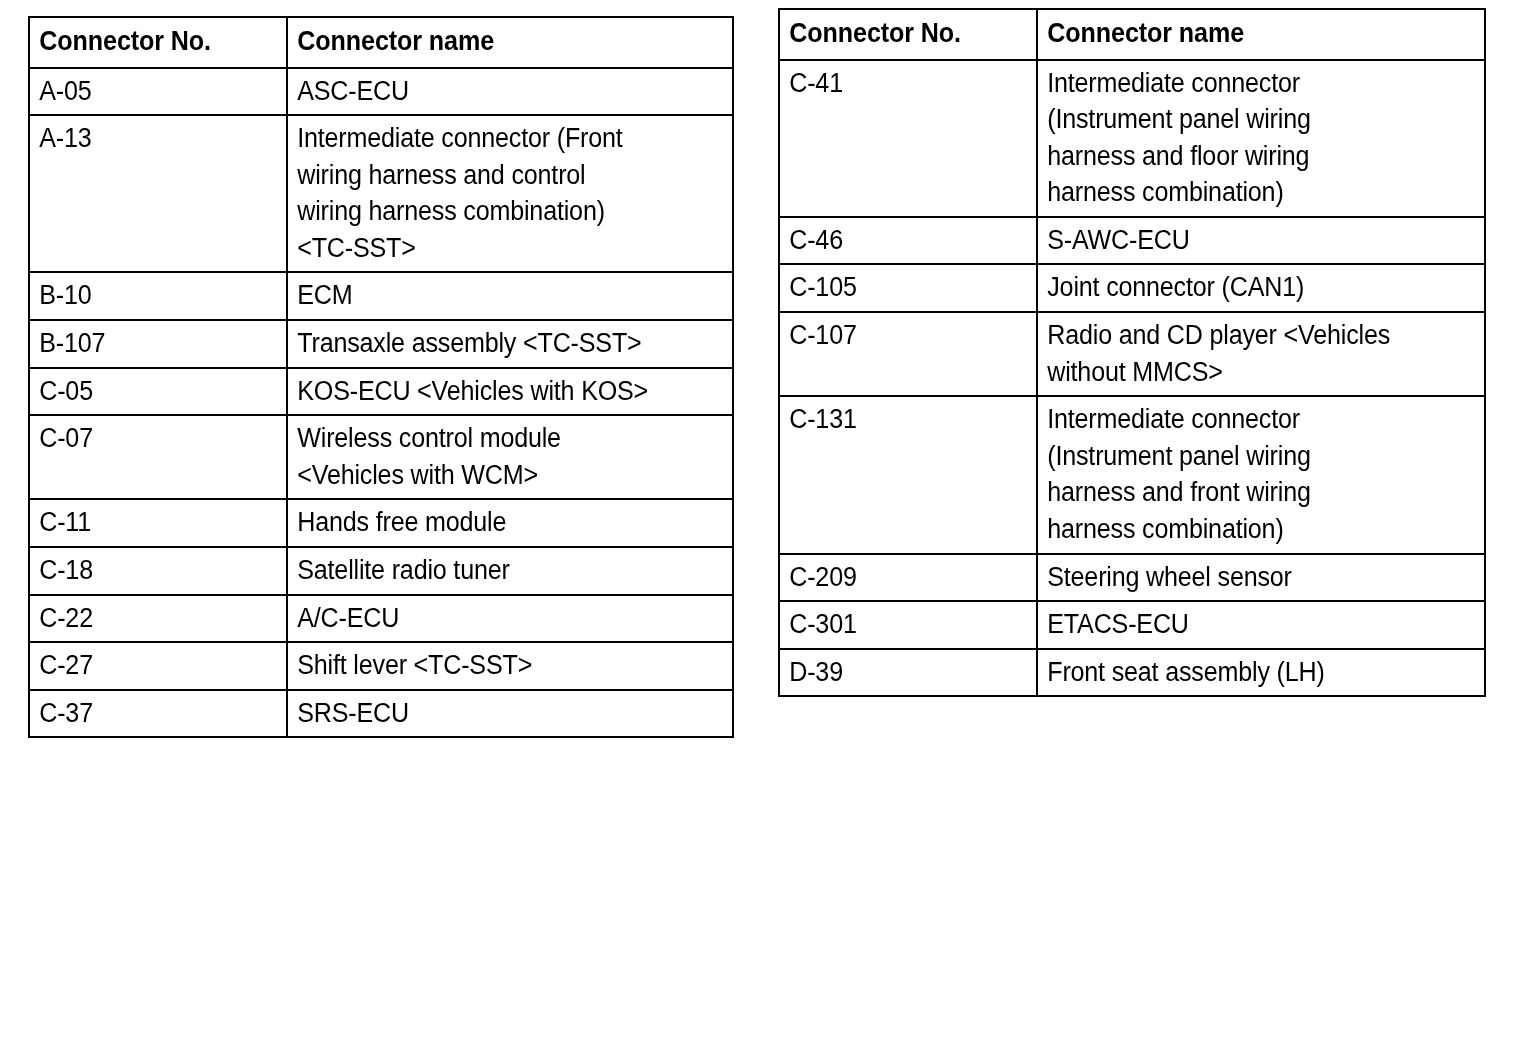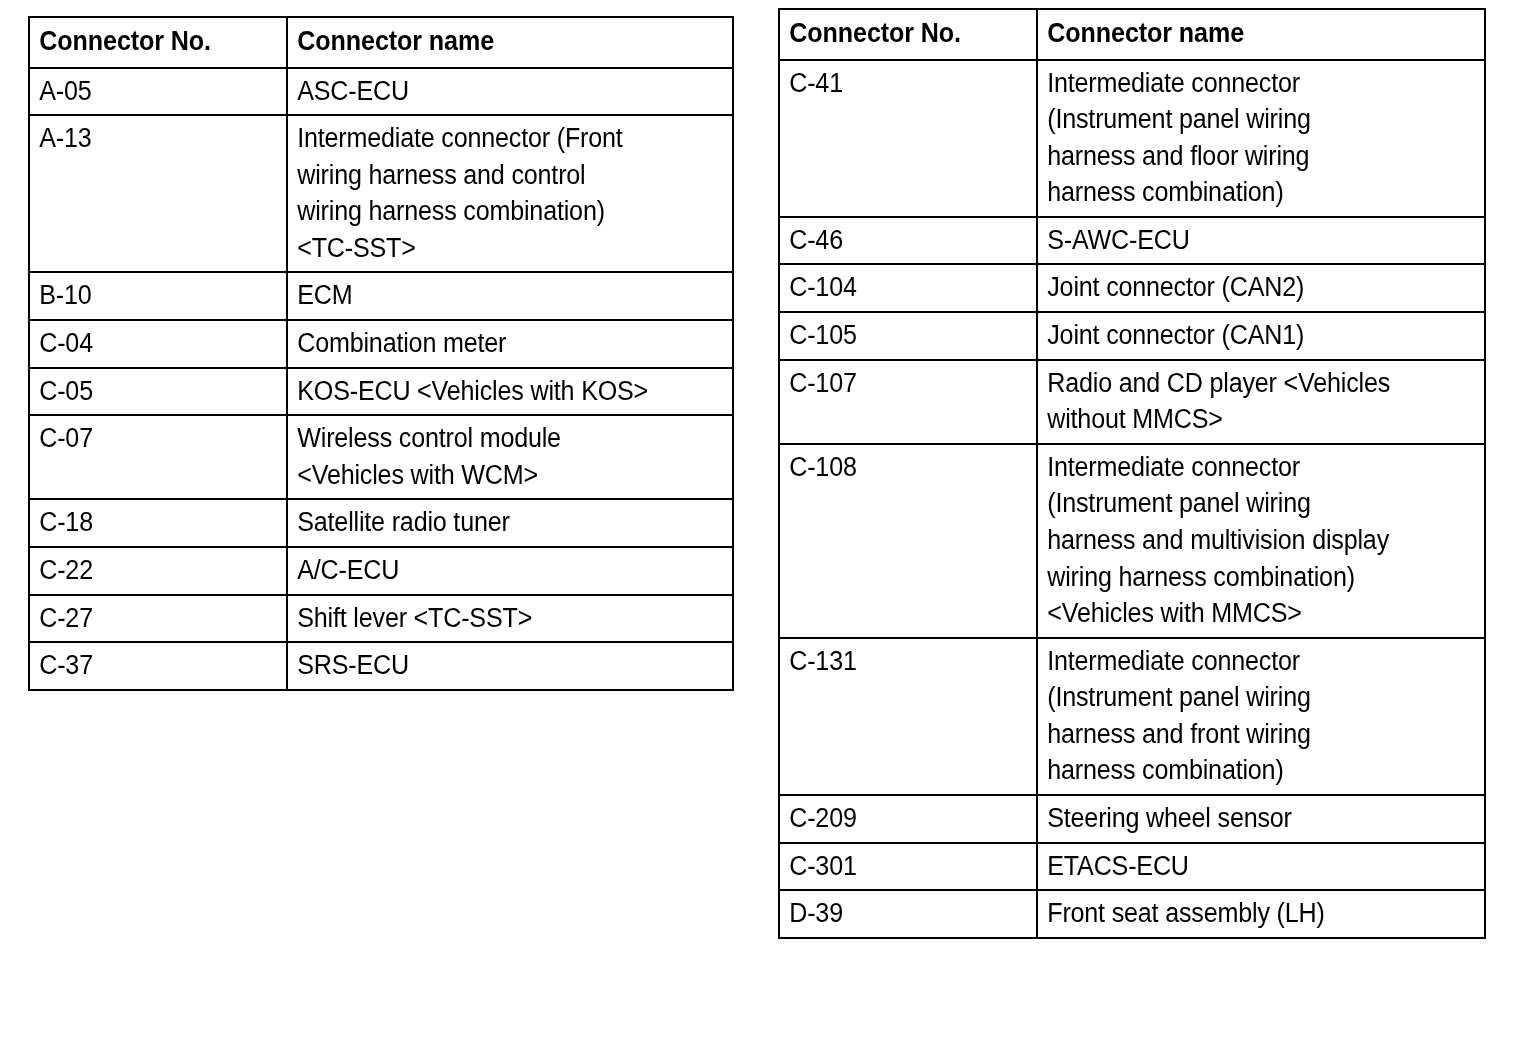--- a/index.html
+++ b/index.html
@@ -100,31 +100,35 @@
           <td class="cell-name">Intermediate connector (Front
 wiring harness and control
 wiring harness combination)
 &lt;TC-SST&gt;</td>
         </tr>
         <tr>
           <td class="cell-no">B-10</td>
           <td class="cell-name">ECM</td>
         </tr>
         <tr>
-          <td class="cell-no">C-04</td>
-          <td class="cell-name">Combination meter</td>
+          <td class="cell-no">B-107</td>
+          <td class="cell-name">Transaxle assembly &lt;TC-SST&gt;</td>
         </tr>
         <tr>
           <td class="cell-no">C-05</td>
           <td class="cell-name">KOS-ECU &lt;Vehicles with KOS&gt;</td>
         </tr>
         <tr>
           <td class="cell-no">C-07</td>
           <td class="cell-name">Wireless control module
 &lt;Vehicles with WCM&gt;</td>
+        </tr>
+        <tr>
+          <td class="cell-no">C-11</td>
+          <td class="cell-name">Hands free module</td>
         </tr>
         <tr>
           <td class="cell-no">C-18</td>
           <td class="cell-name">Satellite radio tuner</td>
         </tr>
         <tr>
           <td class="cell-no">C-22</td>
           <td class="cell-name">A/C-ECU</td>
         </tr>
         <tr>
@@ -155,39 +159,27 @@
           <td class="cell-name">Intermediate connector
 (Instrument panel wiring
 harness and floor wiring
 harness combination)</td>
         </tr>
         <tr>
           <td class="cell-no">C-46</td>
           <td class="cell-name">S-AWC-ECU</td>
         </tr>
         <tr>
-          <td class="cell-no">C-104</td>
-          <td class="cell-name">Joint connector (CAN2)</td>
-        </tr>
-        <tr>
           <td class="cell-no">C-105</td>
           <td class="cell-name">Joint connector (CAN1)</td>
         </tr>
         <tr>
           <td class="cell-no">C-107</td>
           <td class="cell-name">Radio and CD player &lt;Vehicles
 without MMCS&gt;</td>
-        </tr>
-        <tr>
-          <td class="cell-no">C-108</td>
-          <td class="cell-name">Intermediate connector
-(Instrument panel wiring
-harness and multivision display
-wiring harness combination)
-&lt;Vehicles with MMCS&gt;</td>
         </tr>
         <tr>
           <td class="cell-no">C-131</td>
           <td class="cell-name">Intermediate connector
 (Instrument panel wiring
 harness and front wiring
 harness combination)</td>
         </tr>
         <tr>
           <td class="cell-no">C-209</td>

